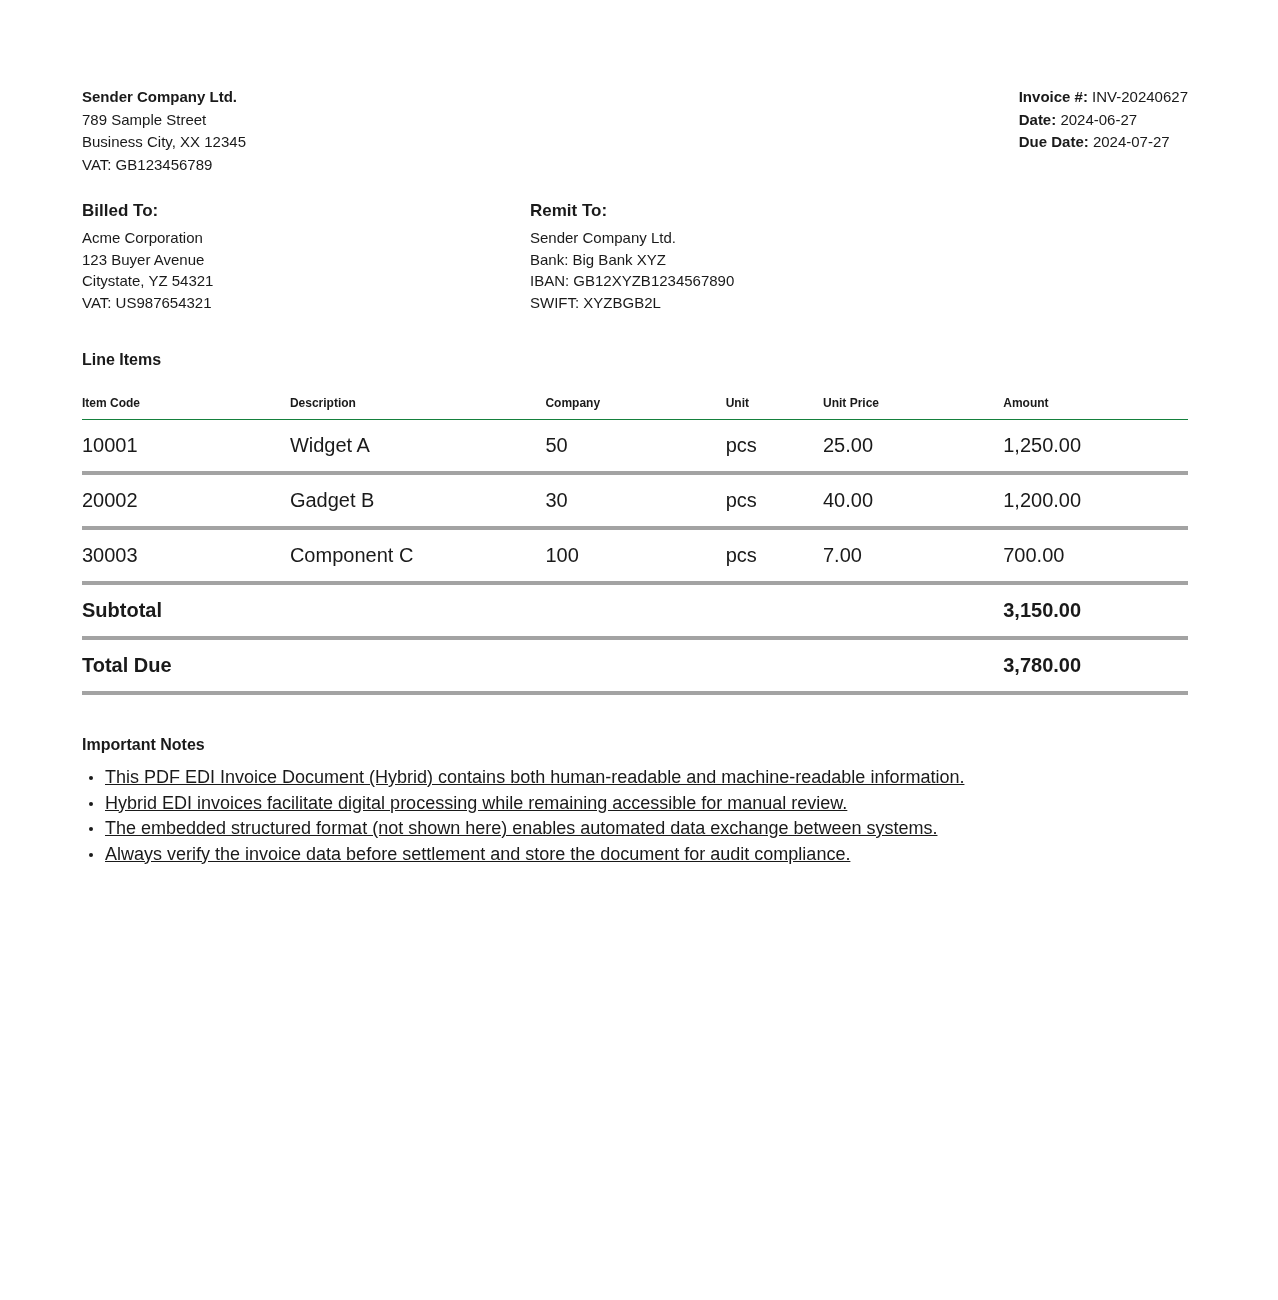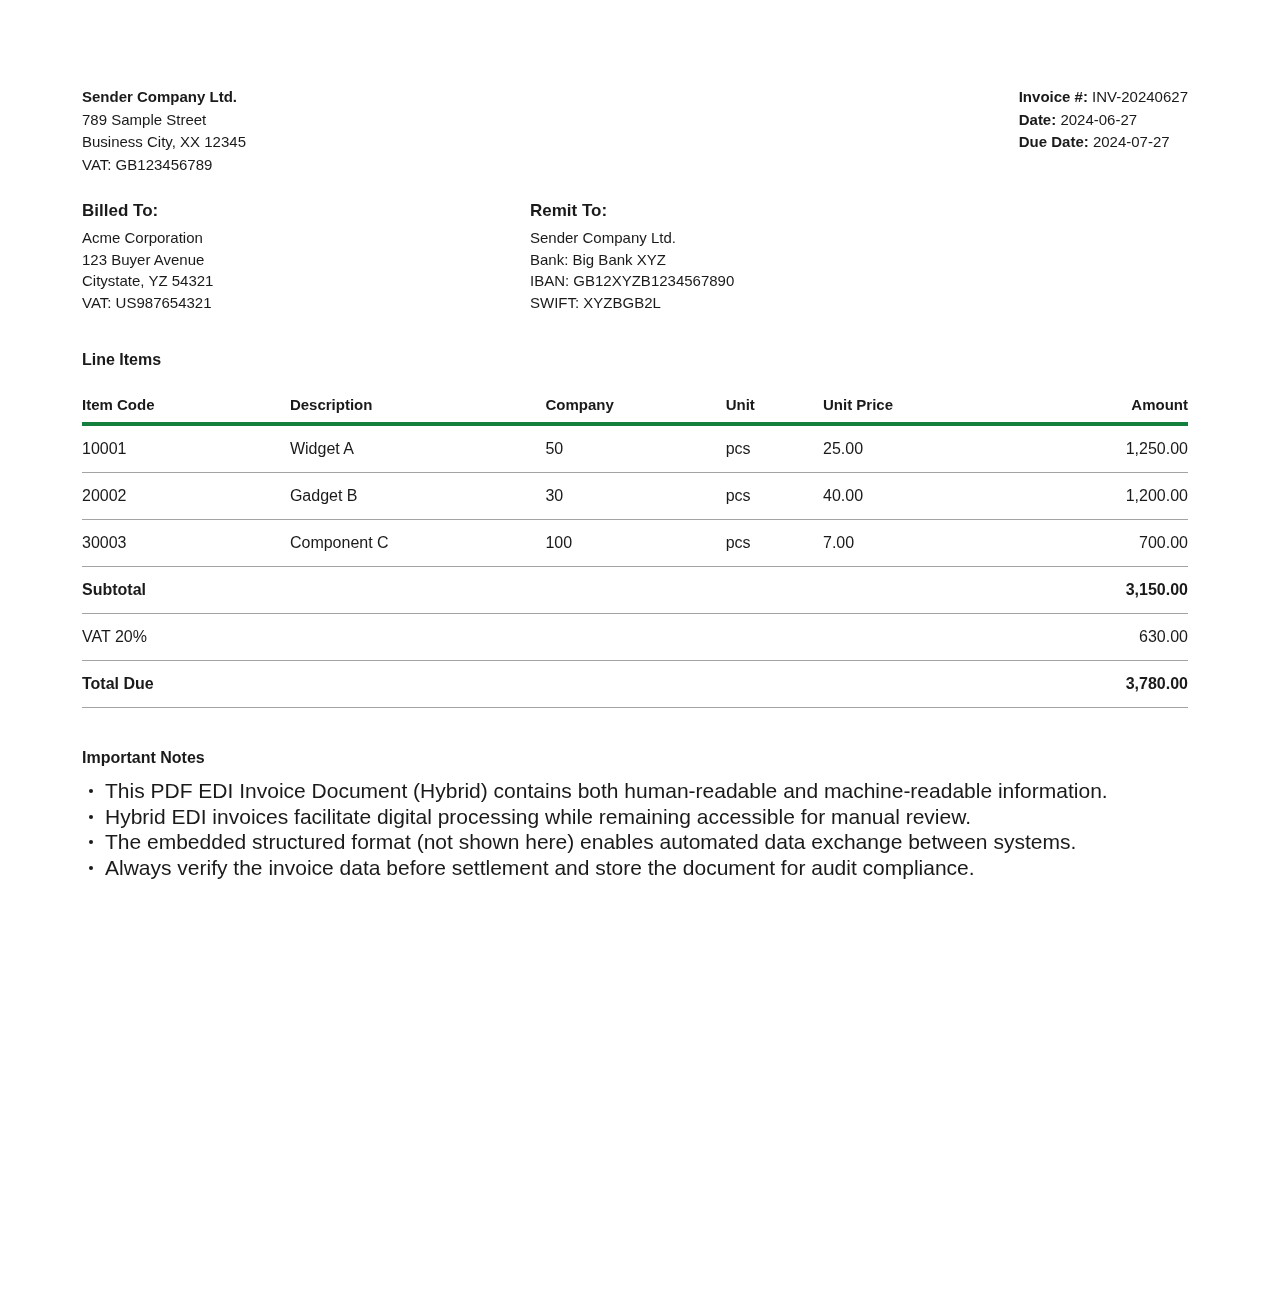--- a/index.html
+++ b/index.html
@@ -61,45 +61,46 @@
     border-collapse: collapse;
     table-layout: fixed;
   }
   col.c1 { width: 18.8%; }
   col.c2 { width: 23.1%; }
   col.c3 { width: 16.3%; }
   col.c4 { width: 8.8%; }
   col.c5 { width: 16.3%; }
   col.c6 { width: 16.7%; }
   th {
-    font-size: 15px;
+    font-size: 12px;
     font-weight: bold;
     text-align: left;
     padding: 0 0 9px 0;
-    border-bottom: 4px solid #15803d;
+    border-bottom: 1px solid #15803d;
   }
   td {
-    font-size: 16px;
+    font-size: 20px;
     padding: 14px 0;
-    border-bottom: 1px solid #a3a3a3;
-  }
-  th.num, td.num { text-align: right; }
+    border-bottom: 4px solid #a3a3a3;
+  }
+  th.num, td.num { text-align: left; }
   tr.total-bold td { font-weight: bold; }
 
   
   .notes { margin-top: 39px; }
   .notes ul {
     list-style: none;
     margin-top: 9px;
   }
   .notes li {
     position: relative;
-    font-size: 21px;
+    font-size: 18px;
     line-height: 25.5px;
     padding-left: 23px;
+    text-decoration: underline;
   }
   .notes li::before {
     content: "";
     position: absolute;
     left: 7px;
     top: 11px;
     width: 4px;
     height: 4px;
     border-radius: 50%;
     background: #1a1a1a;
@@ -193,24 +194,20 @@
           <td>Component C</td>
           <td>100</td>
           <td>pcs</td>
           <td>7.00</td>
           <td class="num">700.00</td>
         </tr>
         <tr class="total-bold">
           <td colspan="5">Subtotal</td>
           <td class="num">3,150.00</td>
         </tr>
-        <tr>
-          <td colspan="5">VAT 20%</td>
-          <td class="num">630.00</td>
-        </tr>
         <tr class="total-bold">
           <td colspan="5">Total Due</td>
           <td class="num">3,780.00</td>
         </tr>
       </tbody>
     </table>
   </section>
 
   <section class="notes">
     <div class="section-heading">Important Notes</div>

